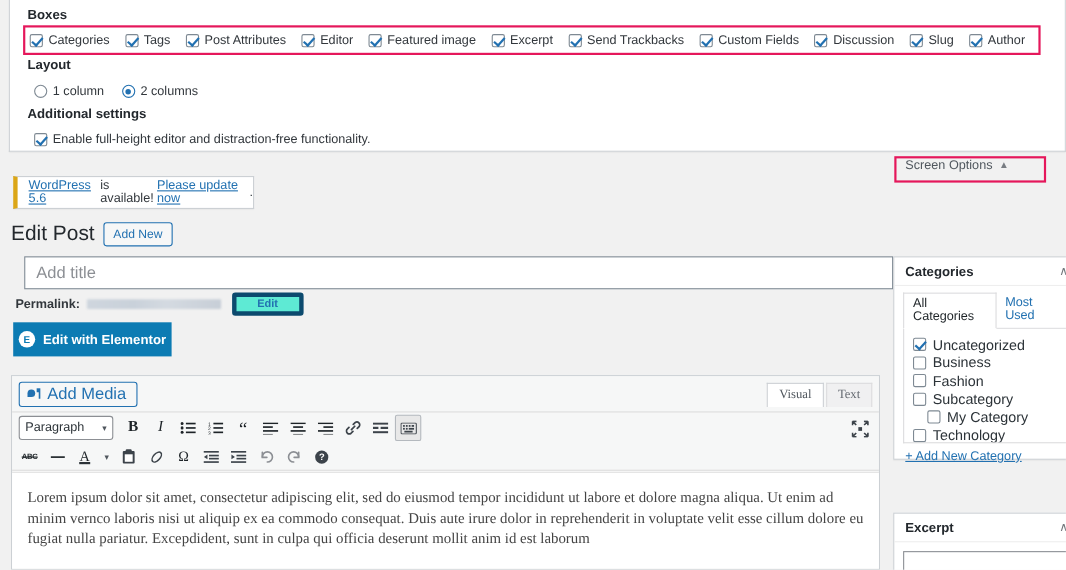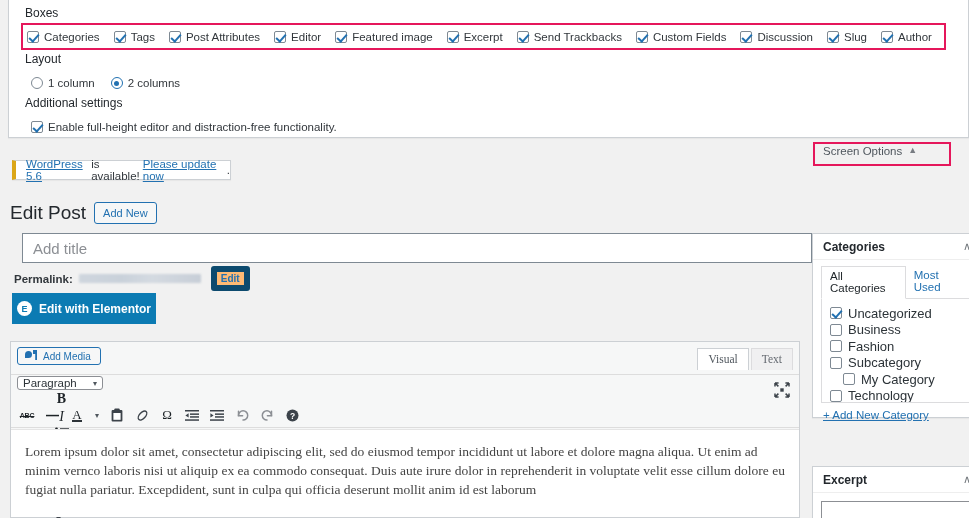--- a/index.html
+++ b/index.html
@@ -17,21 +17,21 @@
   
   .so-panel {
     position: absolute; left: 8px; top: 0; width: 961px; height: 138px;
     background: #fff;
     border-left: 1px solid #ccd0d4;
     border-right: 1px solid #ccd0d4;
     border-bottom: 1px solid #ccd0d4;
     box-shadow: 0 1px 1px rgba(0,0,0,.04);
   }
   .so-label {
-    font-size: 12px; font-weight: normal; color: #23282d;
+    font-size: 12px; font-weight: bold; color: #23282d;
     padding-left: 16px;
   }
   .so-sec-boxes { position: absolute; left: 0; top: 6px; }
   .so-sec-layout { position: absolute; left: 0; top: 52px; }
   .so-sec-add { position: absolute; left: 0; top: 96px; }
 
   .hl-box {
     position: absolute; left: 12px; top: 23px;
     width: 925px; height: 27px;
     border: 2px solid #e5175b;
@@ -97,21 +97,21 @@
     position: absolute; left: 10px; top: 5px;
     font-size: 11.5px; color: #50575e;
     display: flex; align-items: flex-start; gap: 6px;
     cursor: pointer;
   }
   .so-tab .caret { font-size: 9px; color: #787c82; }
 
   
   .notice {
     position: absolute; left: 12px; top: 160px;
-    width: 219px; height: 20px;
+    width: 219px; height: 30px;
     background: #fff;
     border: 1px solid #ccd0d4;
     border-left: 4px solid #dba617;
     display: flex; align-items: center;
     padding-left: 10px;
     font-size: 11.5px; color: #32373c;
     box-shadow: 0 1px 1px rgba(0,0,0,.04);
   }
   .notice a { color: #2271b1; text-decoration: underline; }
 
@@ -141,22 +141,22 @@
     font-size: 11.5px; font-weight: bold; color: #32373c;
   }
   .permalink-redacted {
     width: 122px; height: 9px;
     background: linear-gradient(90deg,#cfd6de 0%, #c9d1da 35%, #d4dae1 60%, #c7ced7 100%);
     border-radius: 1px;
     filter: blur(1.2px);
     display: inline-block;
   }
   .edit-btn {
-    border: 6px solid #0c4a6e; color: #2271b1; background: #fdba74;
-    border-radius: 3px; font-size: 10px; padding: 1px 4px; cursor: pointer;
+    border: 4px solid #0c4a6e; color: #2271b1; background: #5eead4;
+    border-radius: 3px; font-size: 10px; padding: 1px 19px; cursor: pointer;
     margin-left: 4px;
   }
 
   .elementor-btn {
     position: absolute; left: 12px; top: 293px;
     width: 144px; height: 31px;
     background: #0c7bb3; color: #fff;
     display: flex; align-items: center; justify-content: center; gap: 7px;
     font-size: 12px; font-weight: bold; cursor: pointer;
   }
@@ -174,21 +174,21 @@
     background: #f6f7f7;
     border: 1px solid #ccd0d4;
   }
   .media-bar {
     position: relative; height: 32px;
     background: #f6f7f7;
   }
   .add-media {
     position: absolute; left: 6px; top: 5px;
     border: 1px solid #2271b1; color: #2271b1; background: #f6f7f7;
-    border-radius: 3px; font-size: 10px; padding: 2px 9px 2px 7px;
+    border-radius: 3px; font-size: 15px; padding: 2px 9px 2px 7px;
     display: flex; align-items: center; gap: 5px; cursor: pointer;
   }
   .media-icon { width: 13px; height: 12px; position: relative; display: inline-block; }
   .media-icon::before {
     content:""; position:absolute; left:0; top:1px; width:7px; height:7px;
     border-radius: 50% 50% 50% 0; background:#2271b1;
   }
   .media-icon::after {
     content:""; position:absolute; left:8px; top:0px; width:4px; height:10px;
     background:#2271b1;
@@ -209,21 +209,21 @@
   .tb {
     position: relative;
     background: #f6f7f7;
     border-top: 1px solid #ddd;
     border-bottom: 1px solid #ddd;
     height: 54px;
   }
   .tb-row {
     position: absolute; left: 4px; display: flex; align-items: center; height: 26px;
   }
-  .tb-row1 { top: 1px; flex-direction: column; }
+  .tb-row1 { top: 1px; }
   .tb-row2 { top: 27px; }
   .tbtn {
     width: 24px; height: 24px;
     display: flex; align-items: center; justify-content: center;
     color: #1d2327; font-size: 13px; cursor: pointer;
     border: 1px solid transparent; border-radius: 2px;
     margin-right: 1px;
   }
   .tbtn.active { background: #e8e8e8; border-color: #b4b9be; }
   .tbtn svg { display: block; }

